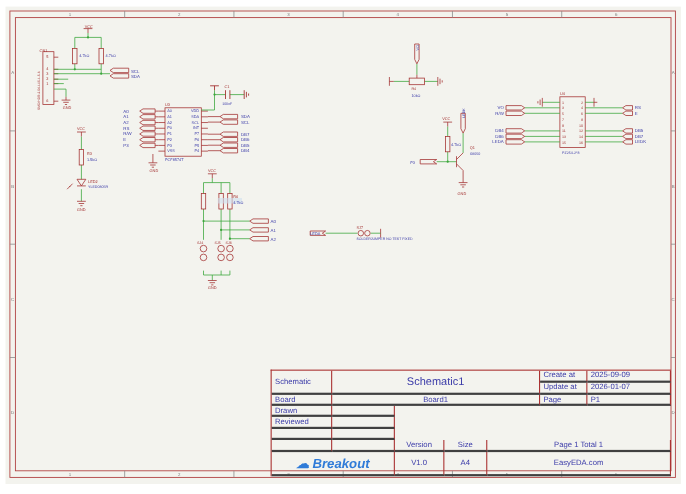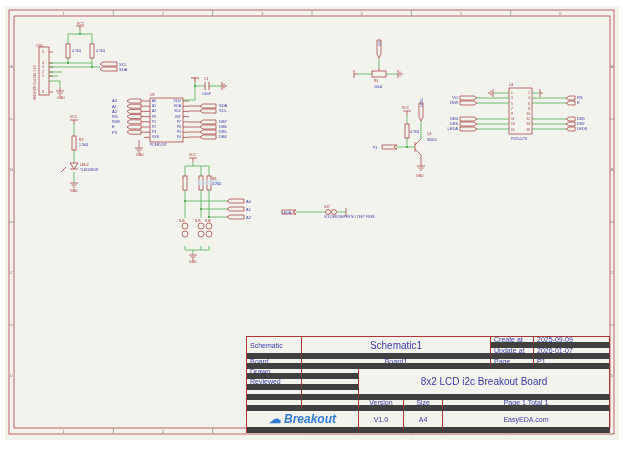--- a/index.html
+++ b/index.html
@@ -1,20 +1,20 @@
 <!DOCTYPE html>
 <html><head>
 <meta charset="utf-8">
 <style>
   html,body{margin:0;padding:0;background:#ffffff;}
   body{width:624px;height:449px;position:relative;overflow:hidden;font-family:"Liberation Sans",sans-serif;}
   #sheet{position:absolute;left:0;top:0;width:624px;height:449px;}
   svg text{font-family:"Liberation Sans",sans-serif;}
   .tb{position:absolute;left:246px;top:336px;width:363px;height:96px;}
-  .cell{position:absolute;border-right:1px solid #a33;border-bottom:6px solid #404040;box-sizing:border-box;font-size:7px;color:#3a3aa8;display:flex;align-items:center;padding-left:3px;white-space:nowrap;overflow:hidden;}
+  .cell{position:absolute;border-right:1px solid #a33;border-bottom:2px solid #404040;box-sizing:border-box;font-size:7px;color:#3a3aa8;display:flex;align-items:center;padding-left:3px;white-space:nowrap;overflow:hidden;}
   .c{justify-content:center;padding-left:0;}
   .big{font-size:10px;}
   .logo{font-size:12px;color:#2f7bd8;font-style:italic;font-weight:bold;}
 </style>
 </head>
 <body>
 
 <svg id="sheet" viewBox="0 0 624 449" xmlns="http://www.w3.org/2000/svg">
   <rect x="0" y="0" width="624" height="449" fill="#ffffff"></rect>
   <rect x="5" y="6" width="614" height="434" fill="#f3f3ee"></rect>
@@ -362,21 +362,20 @@
   <div class="cell c" style="left:55px;top:22px;width:189px;height:10px;">Board1</div>
   <div class="cell" style="left:244px;top:22px;width:43px;height:10px;">Page</div>
   <div class="cell" style="left:287px;top:22px;width:76px;height:10px;">P1</div>
 
   <div class="cell" style="left:0;top:32px;width:55px;height:10px;">Drawn</div>
   <div class="cell" style="left:55px;top:32px;width:57px;height:10px;"></div>
   <div class="cell" style="left:0;top:42px;width:55px;height:11px;">Reviewed</div>
   <div class="cell" style="left:55px;top:42px;width:57px;height:11px;"></div>
   <div class="cell" style="left:0;top:53px;width:55px;height:10px;"></div>
   <div class="cell" style="left:55px;top:53px;width:57px;height:10px;"></div>
-  <div class="cell c big" style="left:112px;top:32px;width:251px;height:31px;">8x2 LCD i2c Breakout Board</div>
 
   <div class="cell" style="left:0;top:63px;width:55px;height:11px;"></div>
   <div class="cell" style="left:55px;top:63px;width:57px;height:11px;"></div>
   <div class="cell c" style="left:112px;top:63px;width:45px;height:11px;">Version</div>
   <div class="cell c" style="left:157px;top:63px;width:39px;height:11px;">Size</div>
   <div class="cell c" style="left:196px;top:63px;width:167px;height:11px;">Page  1  Total  1</div>
 
   <div class="cell c logo" style="left:0;top:74px;width:112px;height:22px;">
     <span style="margin-right:3px;">☁</span>
     <span>Breakout</span>

